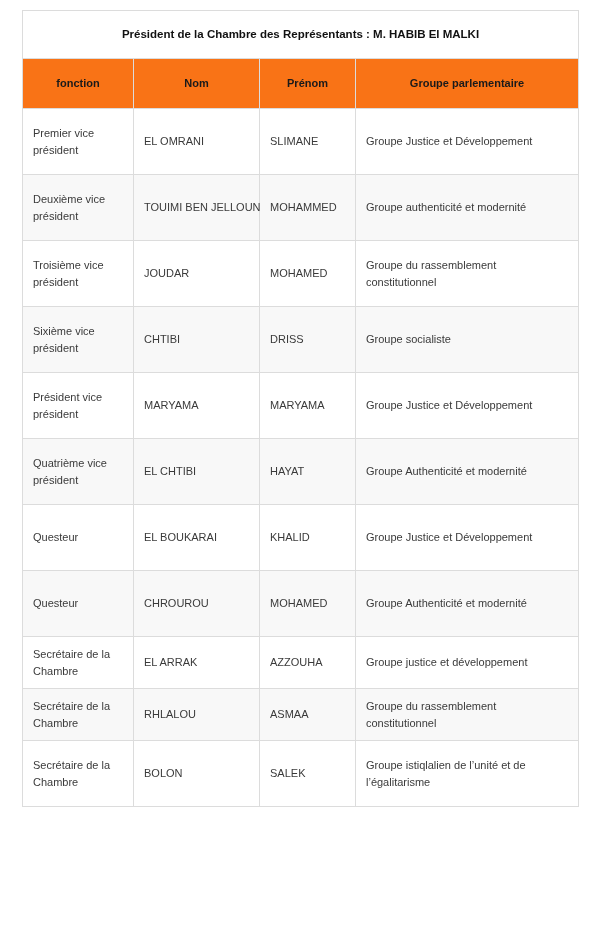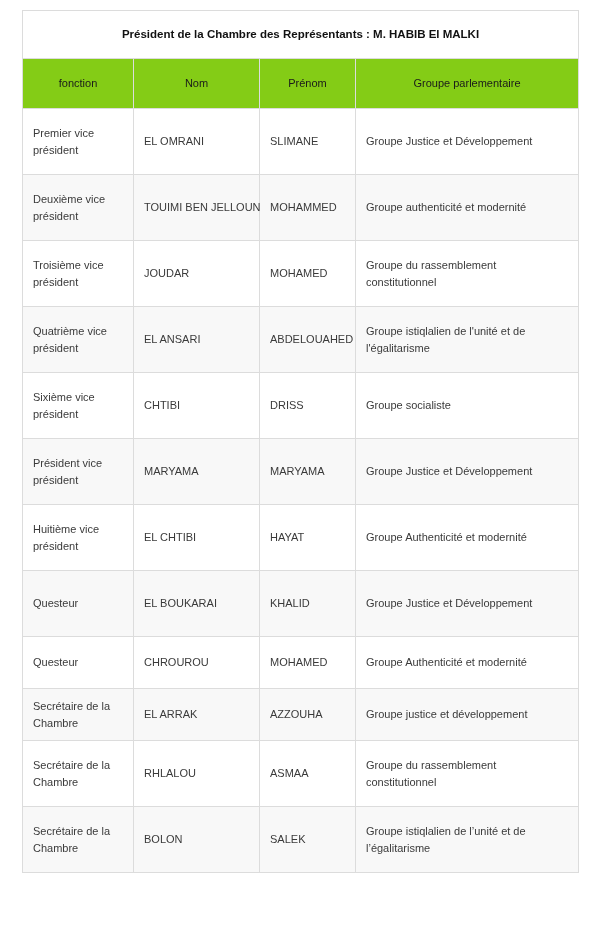--- a/index.html
+++ b/index.html
@@ -42,22 +42,22 @@
     font-weight: bold;
     font-size: 11.5px;
     color: #111111;
     text-align: center;
     margin-left: 30px;
   }
 
   
   tr.head-row { height: 50px; }
   tr.head-row th {
-    background: #84cc16;
-    font-weight: normal;
+    background: #f97316;
+    font-weight: bold;
     color: #1a1a1a;
     text-align: center;
   }
 
   
   tbody tr { height: 66px; background: #ffffff; }
   tbody tr:nth-child(even) { background: #f8f8f8; }
   tbody tr:nth-child(9), tbody tr:nth-child(10) { height: 52px; }
 
   td.col-fonction { }
@@ -100,39 +100,33 @@
           <td class="col-prenom">MOHAMMED</td>
           <td class="col-groupe">Groupe authenticité et modernité</td>
         </tr>
         <tr>
           <td class="col-fonction">Troisième vice président</td>
           <td class="col-nom">JOUDAR</td>
           <td class="col-prenom">MOHAMED</td>
           <td class="col-groupe">Groupe du rassemblement constitutionnel</td>
         </tr>
         <tr>
-          <td class="col-fonction">Quatrième vice président</td>
-          <td class="col-nom">EL ANSARI</td>
-          <td class="col-prenom">ABDELOUAHED</td>
-          <td class="col-groupe">Groupe istiqlalien de l'unité et de l'égalitarisme</td>
-        </tr>
-        <tr>
           <td class="col-fonction">Sixième vice président</td>
           <td class="col-nom">CHTIBI</td>
           <td class="col-prenom">DRISS</td>
           <td class="col-groupe">Groupe socialiste</td>
         </tr>
         <tr>
           <td class="col-fonction">Président vice président</td>
           <td class="col-nom">MARYAMA</td>
           <td class="col-prenom">MARYAMA</td>
           <td class="col-groupe">Groupe Justice et Développement</td>
         </tr>
         <tr>
-          <td class="col-fonction">Huitième vice président</td>
+          <td class="col-fonction">Quatrième vice président</td>
           <td class="col-nom">EL CHTIBI</td>
           <td class="col-prenom">HAYAT</td>
           <td class="col-groupe">Groupe Authenticité et modernité</td>
         </tr>
         <tr>
           <td class="col-fonction">Questeur</td>
           <td class="col-nom">EL BOUKARAI</td>
           <td class="col-prenom">KHALID</td>
           <td class="col-groupe">Groupe Justice et Développement</td>
         </tr>

